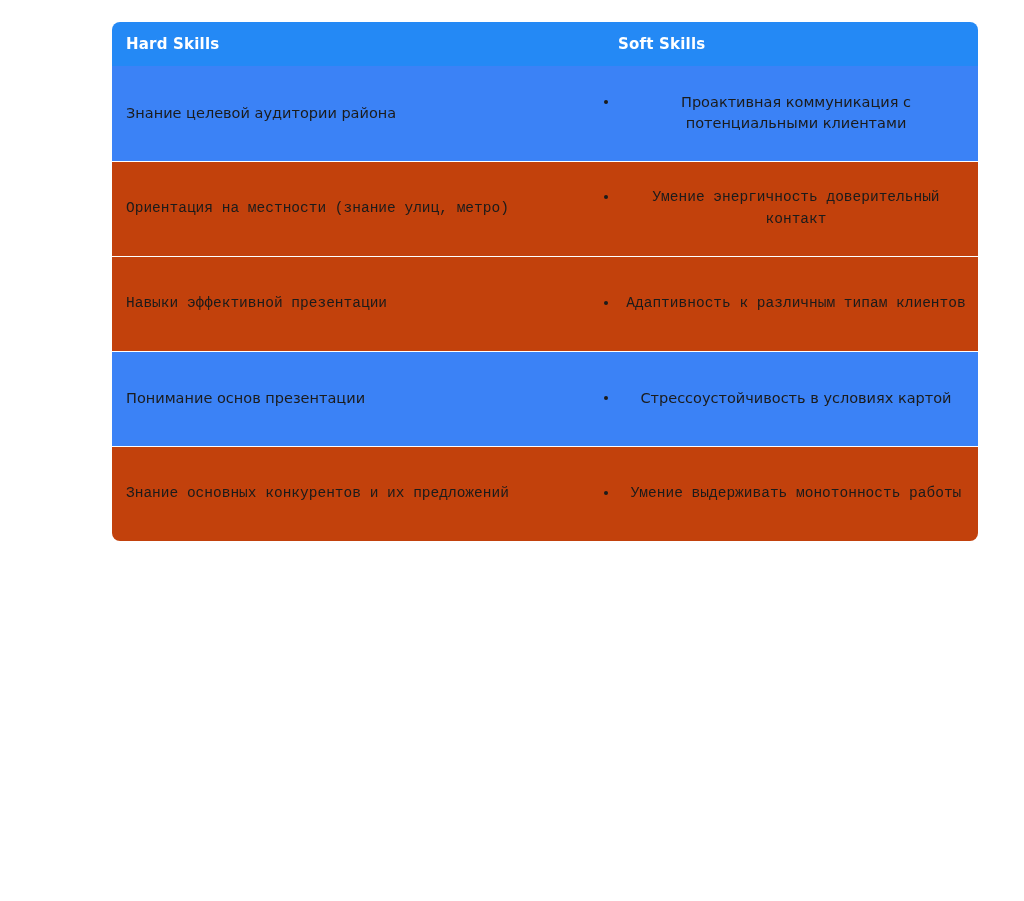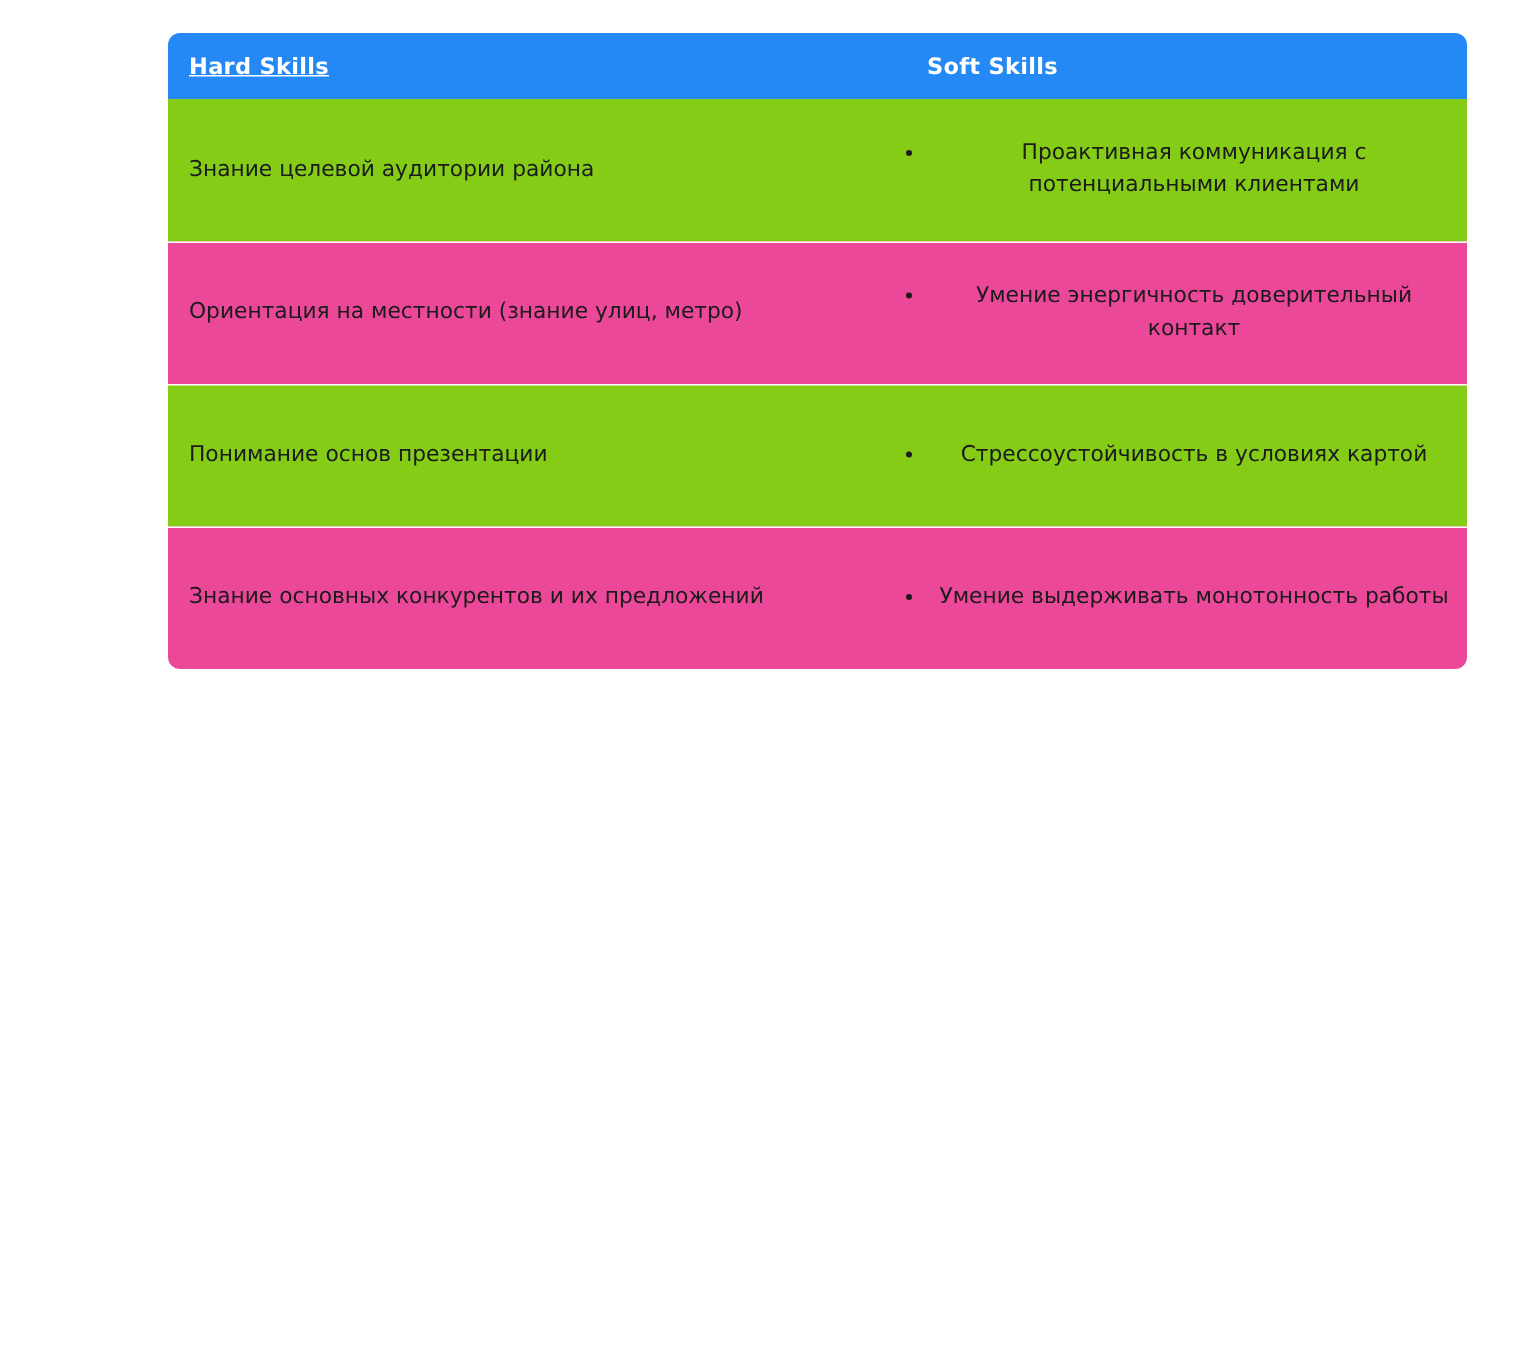--- a/index.html
+++ b/index.html
@@ -39,36 +39,36 @@
     font-weight: bold;
     text-align: left;
     padding: 13px 0 13px 14px;
     letter-spacing: 0.2px;
     height: 16px;
     vertical-align: middle;
   }
 
   .skills-table thead th.col-hard {
     width: 440px;
-    text-decoration: underline;
   }
   .skills-table thead th.col-soft {
     width: 360px;
     padding-left: 52px;
   }
 
   .skills-table tbody tr {
     height: 95px;
   }
 
   .skills-table tbody tr.shade-a {
-    background: #84cc16;
+    background: #3b82f6;
   }
   .skills-table tbody tr.shade-b {
-    background: #ec4899;
+    background: #c2410c;
+    font-family: Liberation Mono, monospace;
   }
 
   .skills-table tbody tr + tr td {
     border-top: 1px solid #ffffff;
   }
 
   .skills-table tbody td {
     vertical-align: middle;
     padding: 12px 16px 12px 14px;
     font-size: 14.5px;
@@ -136,20 +136,28 @@
 
       <tr class="shade-b">
         <td class="hard-cell">Ориентация на местности (знание улиц, метро)</td>
         <td class="soft-cell">
           <ul class="bullet-list">
             <li>Умение энергичность доверительный контакт</li>
           </ul>
         </td>
       </tr>
 
+      <tr class="shade-b">
+        <td class="hard-cell">Навыки эффективной презентации</td>
+        <td class="soft-cell">
+          <ul class="bullet-list">
+            <li>Адаптивность к различным типам клиентов</li>
+          </ul>
+        </td>
+      </tr>
 
       <tr class="shade-a">
         <td class="hard-cell">Понимание основ презентации</td>
         <td class="soft-cell">
           <ul class="bullet-list">
             <li>Стрессоустойчивость в условиях картой</li>
           </ul>
         </td>
       </tr>
 

